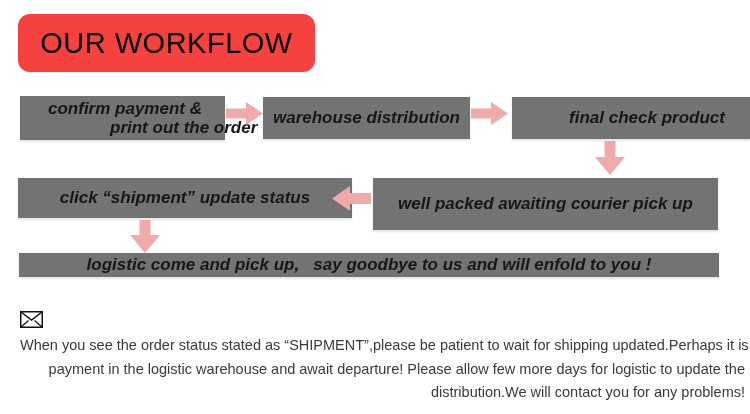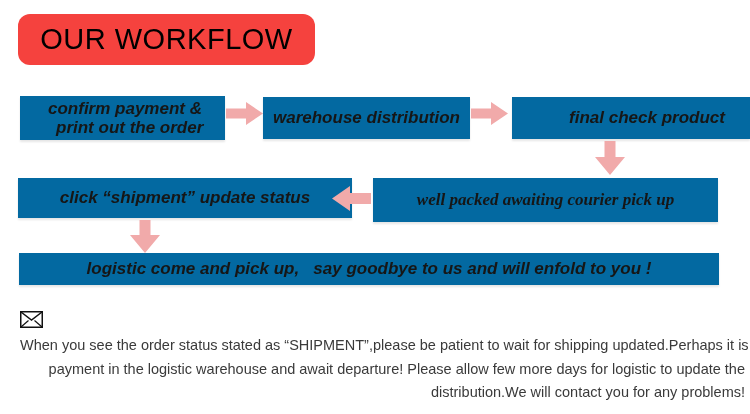--- a/index.html
+++ b/index.html
@@ -1,51 +1,51 @@
 <!DOCTYPE html>
 <html><head>
 <meta charset="utf-8">
 <style>
   html,body { margin:0; padding:0; background:#ffffff; }
   .stage {
     position:relative; width:750px; height:414px; background:#ffffff;
     font-family:"Liberation Sans", sans-serif; overflow:hidden;
   }
   .hdr {
-    position:absolute; left:18px; top:14px; width:297px; height:51px;
+    position:absolute; left:18px; top:14px; width:297px; height:58px;
     background:#f5423e; border-radius:12px;
     display:flex; align-items:center; justify-content:center;
     color:#000000; font-size:29px; font-weight:400; letter-spacing:0.5px;
   }
   .fbox {
-    position:absolute; background:#0369a1;
+    position:absolute; background:#737373;
     color:#161616; font-style:italic; font-weight:bold; font-size:17px;
     display:flex; align-items:center; justify-content:center;
     box-shadow:0 2px 2px rgba(0,0,0,0.10);
     white-space:pre;
   }
   .fbox.two-line { flex-direction:column; align-items:flex-start; justify-content:center; line-height:19px; }
   .two-line .l1 { margin-left:28px; }
-  .two-line .l2 { margin-left:36px; }
+  .two-line .l2 { margin-left:90px; }
   .arrow { position:absolute; }
   .arrow svg { display:block; }
   .envelope { position:absolute; left:20px; top:311px; width:23px; height:17px; }
   .note {
     position:absolute; left:20px; top:334px; width:725px;
     color:#3a3a3a; font-size:14.5px; line-height:23.5px; font-weight:400;
   }
   .note div { white-space:nowrap;text-align:right; }
 
   
   .b-confirm   { left:20px;  top:96px;  width:205px; height:44px; }
   .b-warehouse { left:263px; top:97px;  width:207px; height:42px; }
   .b-final     { left:512px; top:97px;  width:206px; height:42px;padding-left:32px; }
   .b-click     { left:18px;  top:178px; width:334px; height:40px; }
-  .b-packed    { left:373px; top:178px; width:345px; height:44px;font-family:Liberation Serif, serif; }
-  .b-logistic  { left:19px;  top:253px; width:700px; height:32px; }
+  .b-packed    { left:373px; top:178px; width:345px; height:52px; }
+  .b-logistic  { left:19px;  top:253px; width:700px; height:24px; }
 
   .a-right1 { left:226px; top:102px; }
   .a-right2 { left:471px; top:102px; }
   .a-down1  { left:595px; top:141px; }
   .a-left1  { left:332px; top:186px; }
   .a-down2  { left:130px; top:220px; }
 </style>
 </head>
 <body>
 

